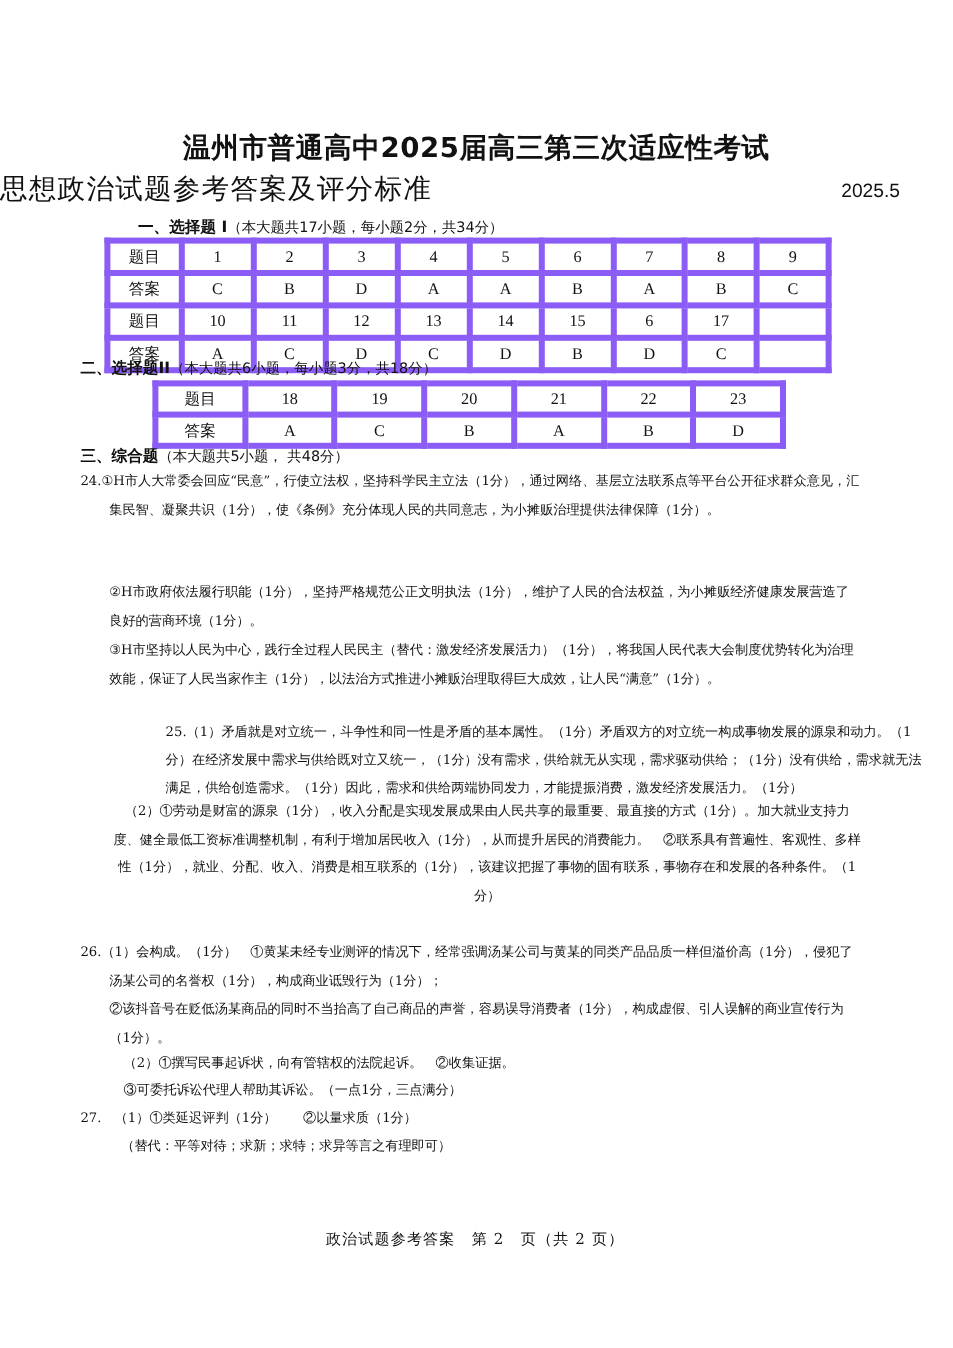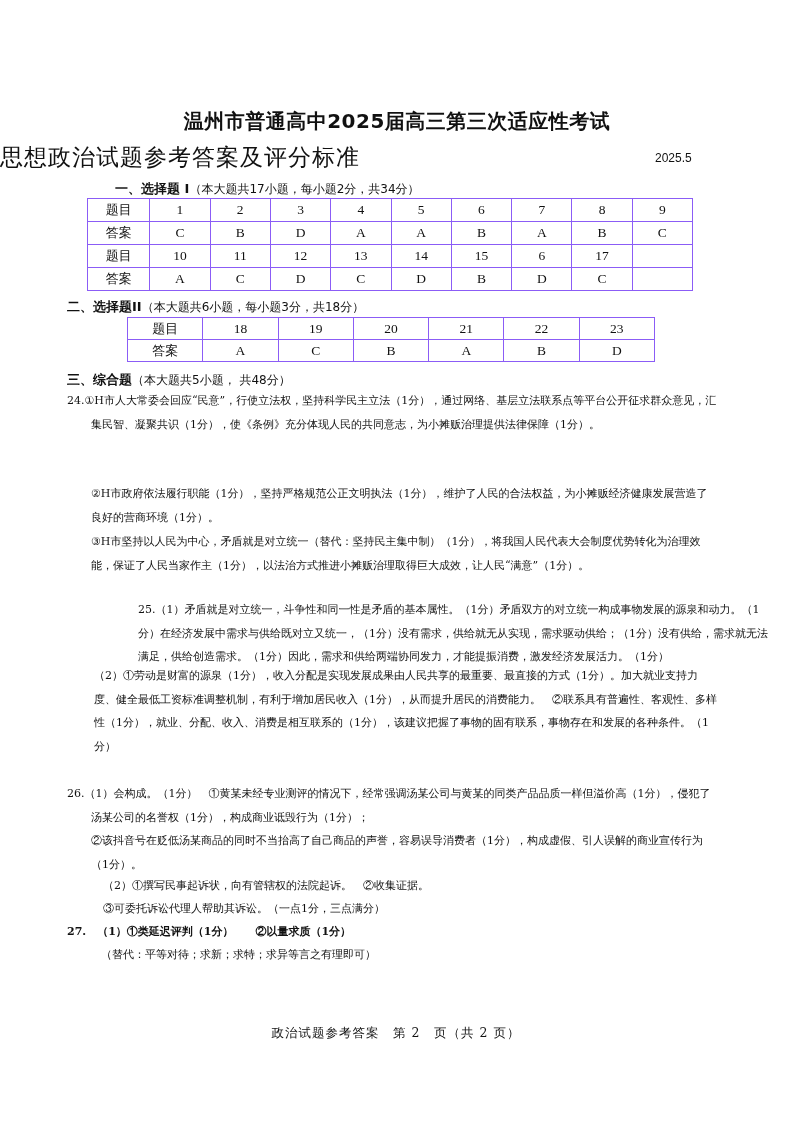--- a/index.html
+++ b/index.html
@@ -4,43 +4,43 @@
 <style>
   html, body { margin: 0; padding: 0; background: #ffffff; }
   body {
     width: 794px; height: 1123px; position: relative; overflow: hidden;
     font-family: "DejaVu Serif", "Liberation Serif", serif;
     color: #111; font-size: 13.5px;
   }
   .title1 {
     position: absolute; top: 108px; left: 0; width: 794px; text-align: center;
     font-family: "DejaVu Sans", "Liberation Sans", sans-serif;
-    font-weight: bold; font-size: 20px; letter-spacing: 0.5px;
+    font-weight: bold; font-size: 23px; letter-spacing: 0.5px;
   }
   .title2 {
     position: absolute; top: 142px; left: 0; width: 794px; 
     font-family: "DejaVu Sans", "Liberation Sans", sans-serif;
     font-size: 23px; letter-spacing: 1px;
   }
   .date {
-    position: absolute; top: 151px; left: 655px;
-    font-family: "Liberation Sans", sans-serif; font-size: 12px;
+    position: absolute; top: 151px; left: 701px;
+    font-family: "Liberation Sans", sans-serif; font-size: 16px;
   }
   .sec {
     position: absolute; left: 67px;
     font-family: "DejaVu Sans", "Liberation Sans", sans-serif; font-size: 13px;
   }
   .sec .head { font-weight: bold; }
   .sec .note { font-size: 12px; }
   table.ans {
     position: absolute; border-collapse: collapse;
     font-family: "Liberation Serif", serif; font-size: 13.5px;
   }
   table.ans td {
-    border: 1px solid #8b5cf6; text-align: center; height: 22px; padding: 0;
+    border: 5px solid #8b5cf6; text-align: center; height: 22px; padding: 0;
   }
   table.ans td.lbl { font-family: "DejaVu Sans", sans-serif; font-size: 13px; }
   #t1 { top: 198px; left: 87px; width: 606px; }
   #t1 td { width: 60px; }
   #t1 td.lbl { width: 62px; }
   #t2 { top: 317px; left: 127px; width: 528px; }
   #t2 td { width: 75px; height: 21px; }
   #t2 td.lbl { width: 75px; }
   .para {
     position: absolute; line-height: 23.5px; font-size: 11px;
@@ -139,26 +139,26 @@
   </tr>
 </tbody>
   </table>
 
 <div class="sec" style="top:371px;">
   <span class="head">三、综合题</span><span class="note">（本大题共5小题，  共48分）</span>
 </div>
 
 <div class="para" style="top:389px; left:67px; width:650px; text-indent:-24px; padding-left:24px; box-sizing:border-box;">24.①H市人大常委会回应“民意”，行使立法权，坚持科学民主立法（1分），通过网络、基层立法联系点等平台公开征求群众意见，汇集民智、凝聚共识（1分），使《条例》充分体现人民的共同意志，为小摊贩治理提供法律保障（1分）。</div>
 <div class="para" style="top:482px; left:91px; width:626px;">②H市政府依法履行职能（1分），坚持严格规范公正文明执法（1分），维护了人民的合法权益，为小摊贩经济健康发展营造了良好的营商环境（1分）。</div>
-<div class="para" style="top:530px; left:91px; width:626px;">③H市坚持以人民为中心，矛盾就是对立统一（替代：坚持民主集中制）（1分），将我国人民代表大会制度优势转化为治理效能，保证了人民当家作主（1分），以法治方式推进小摊贩治理取得巨大成效，让人民“满意”（1分）。</div>
+<div class="para" style="top:530px; left:91px; width:626px;">③H市坚持以人民为中心，践行全过程人民民主（替代：激发经济发展活力）（1分），将我国人民代表大会制度优势转化为治理效能，保证了人民当家作主（1分），以法治方式推进小摊贩治理取得巨大成效，让人民“满意”（1分）。</div>
 
 <div class="para" style="top:598px; left:94px; width:640px; text-indent:0; padding-left:0;margin-left:44px;">25.（1）矛盾就是对立统一，斗争性和同一性是矛盾的基本属性。（1分）矛盾双方的对立统一构成事物发展的源泉和动力。（1分）在经济发展中需求与供给既对立又统一，（1分）没有需求，供给就无从实现，需求驱动供给；（1分）没有供给，需求就无法满足，供给创造需求。（1分）因此，需求和供给两端协同发力，才能提振消费，激发经济发展活力。（1分）</div>
-<div class="para" style="top:664px; left:94px; width:624px;">（2）①劳动是财富的源泉（1分），收入分配是实现发展成果由人民共享的最重要、最直接的方式（1分）。加大就业支持力度、健全最低工资标准调整机制，有利于增加居民收入（1分），从而提升居民的消费能力。　②联系具有普遍性、客观性、多样性（1分），就业、分配、收入、消费是相互联系的（1分），该建议把握了事物的固有联系，事物存在和发展的各种条件。（1分）</div>
+<div class="para" style="top:664px; left:94px; width:624px;text-align:center;">（2）①劳动是财富的源泉（1分），收入分配是实现发展成果由人民共享的最重要、最直接的方式（1分）。加大就业支持力度、健全最低工资标准调整机制，有利于增加居民收入（1分），从而提升居民的消费能力。　②联系具有普遍性、客观性、多样性（1分），就业、分配、收入、消费是相互联系的（1分），该建议把握了事物的固有联系，事物存在和发展的各种条件。（1分）</div>
 
 <div class="para" style="top:782px; left:67px; width:652px; text-indent:-24px; padding-left:24px; box-sizing:border-box;">26.（1）会构成。（1分）　①黄某未经专业测评的情况下，经常强调汤某公司与黄某的同类产品品质一样但溢价高（1分），侵犯了汤某公司的名誉权（1分），构成商业诋毁行为（1分）；</div>
 <div class="para" style="top:829px; left:91px; width:628px;">②该抖音号在贬低汤某商品的同时不当抬高了自己商品的声誉，容易误导消费者（1分），构成虚假、引人误解的商业宣传行为（1分）。</div>
 <div class="para" style="top:874px; left:103px; width:600px;">（2）①撰写民事起诉状，向有管辖权的法院起诉。　②收集证据。</div>
 <div class="para" style="top:897px; left:103px; width:600px;">③可委托诉讼代理人帮助其诉讼。（一点1分，三点满分）</div>
 
-<div class="para" style="top:920px; left:67px; width:600px;font-weight:bold;">27.　（1）①类延迟评判（1分）　　②以量求质（1分）</div>
+<div class="para" style="top:920px; left:67px; width:600px;">27.　（1）①类延迟评判（1分）　　②以量求质（1分）</div>
 <div class="para" style="top:943px; left:101px; width:600px;">（替代：平等对待；求新；求特；求异等言之有理即可）</div>
 
 <div class="footer">政治试题参考答案　第 2　页（共 2 页）</div>
 
 </body></html>

